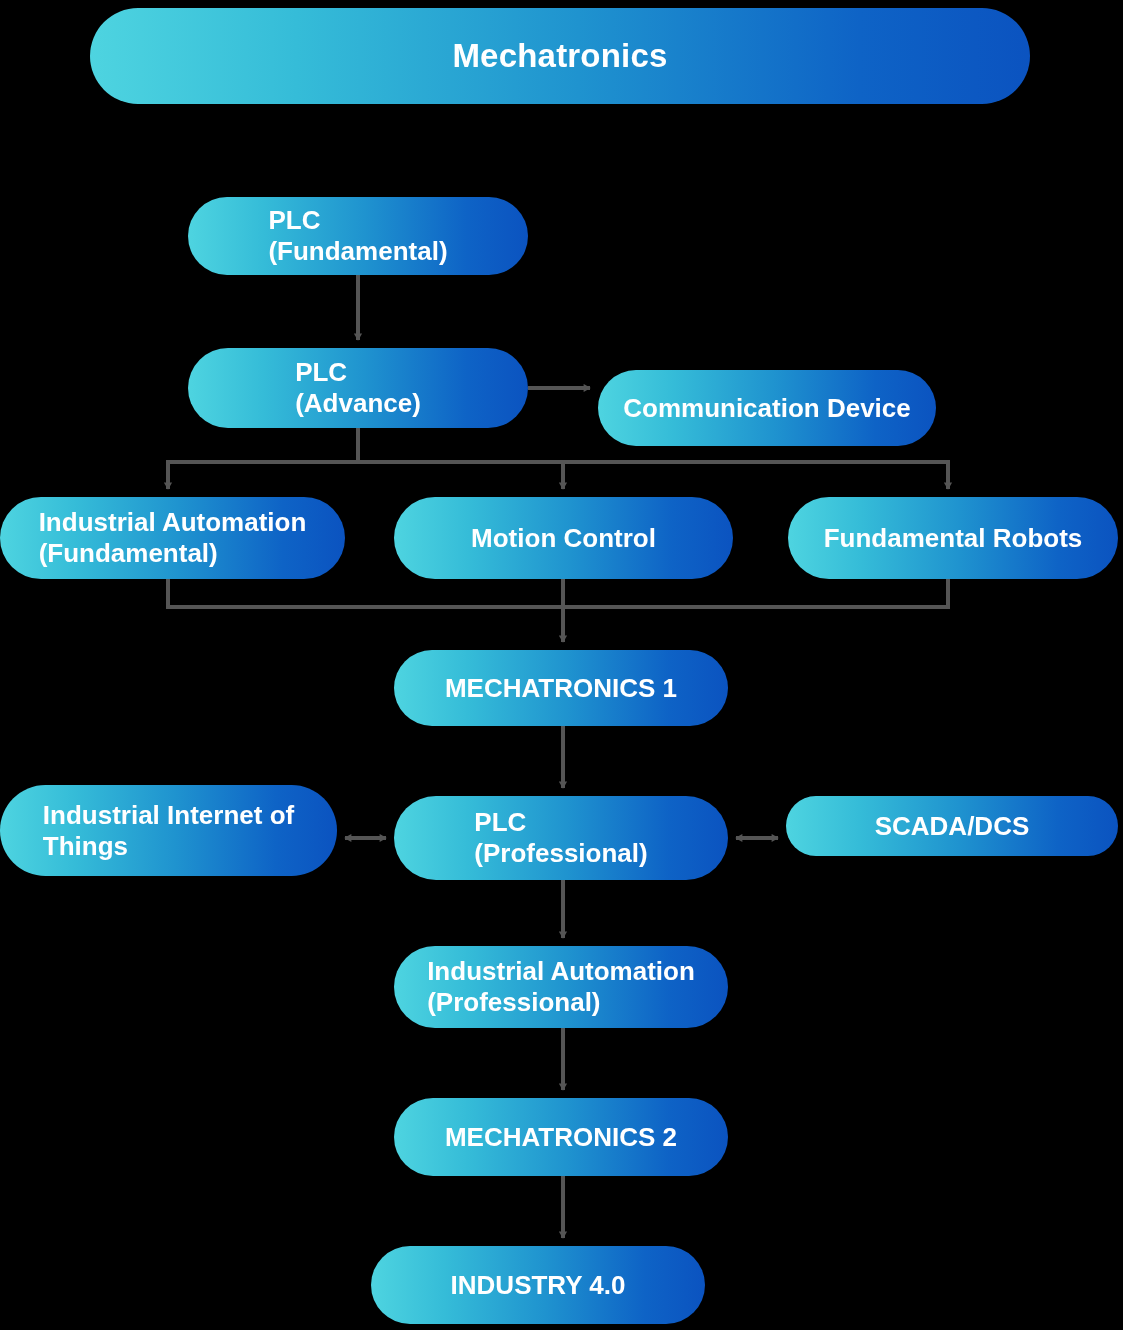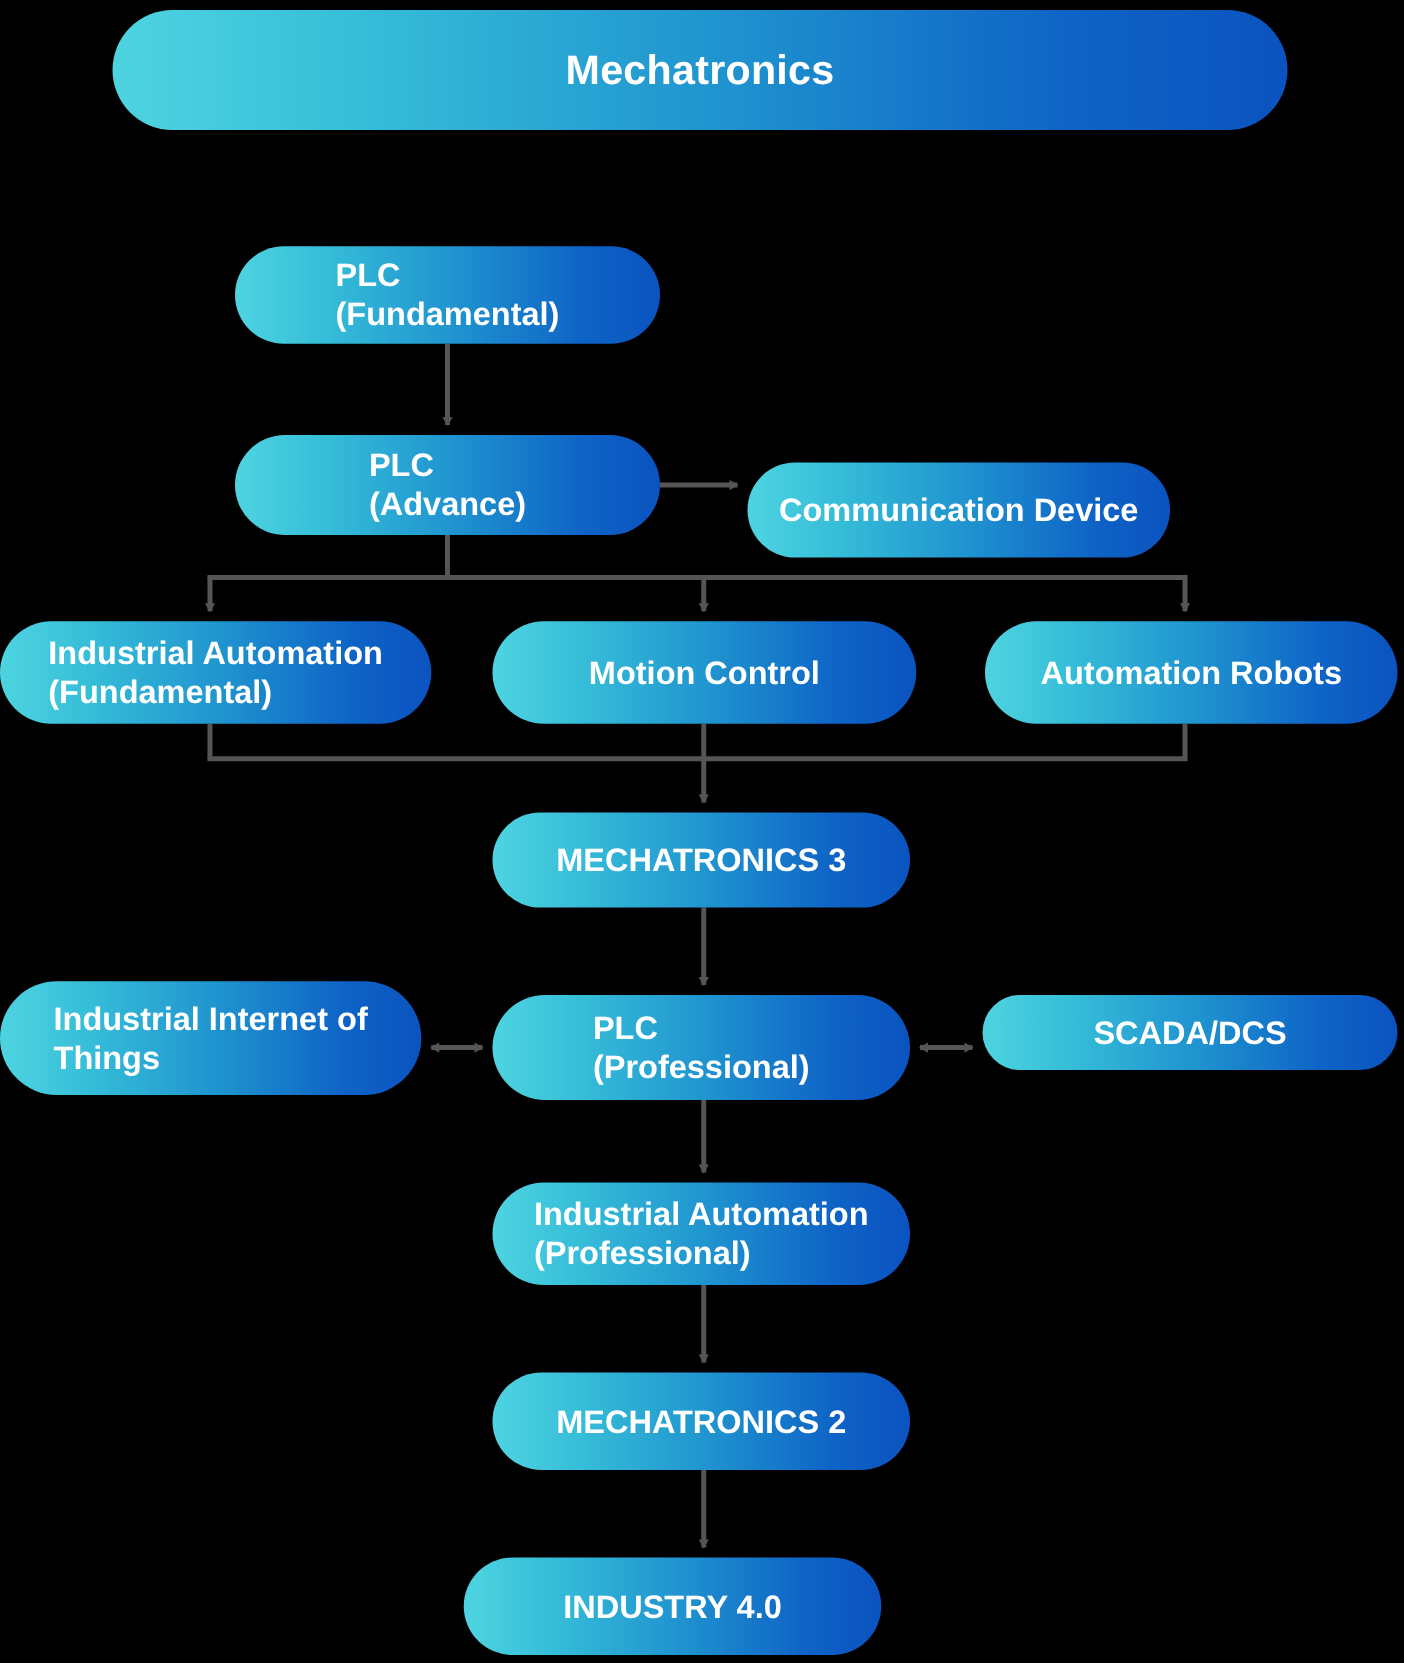--- a/index.html
+++ b/index.html
@@ -115,23 +115,23 @@
   <div class="node n-std" id="node-plc-advance">PLC
 (Advance)</div>
 
   <div class="node n-std" id="node-comm-device">Communication Device</div>
 
   <div class="node n-std" id="node-ia-fundamental">Industrial Automation
 (Fundamental)</div>
 
   <div class="node n-std" id="node-motion-control">Motion Control</div>
 
-  <div class="node n-std" id="node-industrial-robots">Automation Robots</div>
+  <div class="node n-std" id="node-industrial-robots">Fundamental Robots</div>
 
-  <div class="node n-std" id="node-mechatronics-1">MECHATRONICS 3</div>
+  <div class="node n-std" id="node-mechatronics-1">MECHATRONICS 1</div>
 
   <div class="node n-std" id="node-iiot">Industrial Internet of
 Things</div>
 
   <div class="node n-std" id="node-plc-professional">PLC
 (Professional)</div>
 
   <div class="node n-std" id="node-scada-dcs">SCADA/DCS</div>
 
   <div class="node n-std" id="node-ia-professional">Industrial Automation

